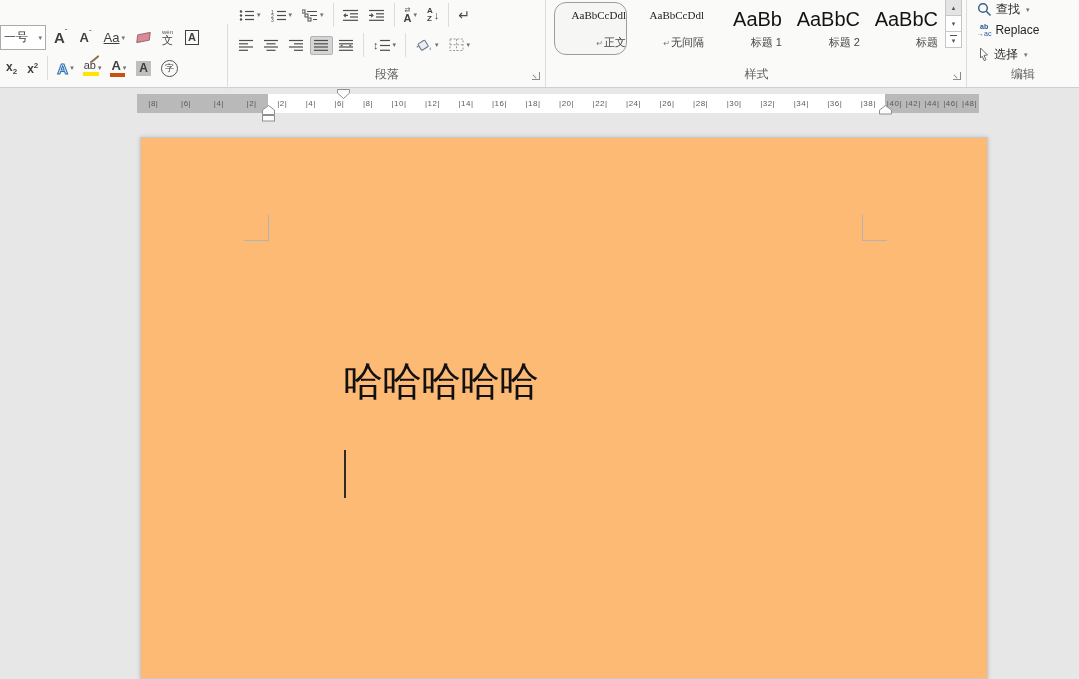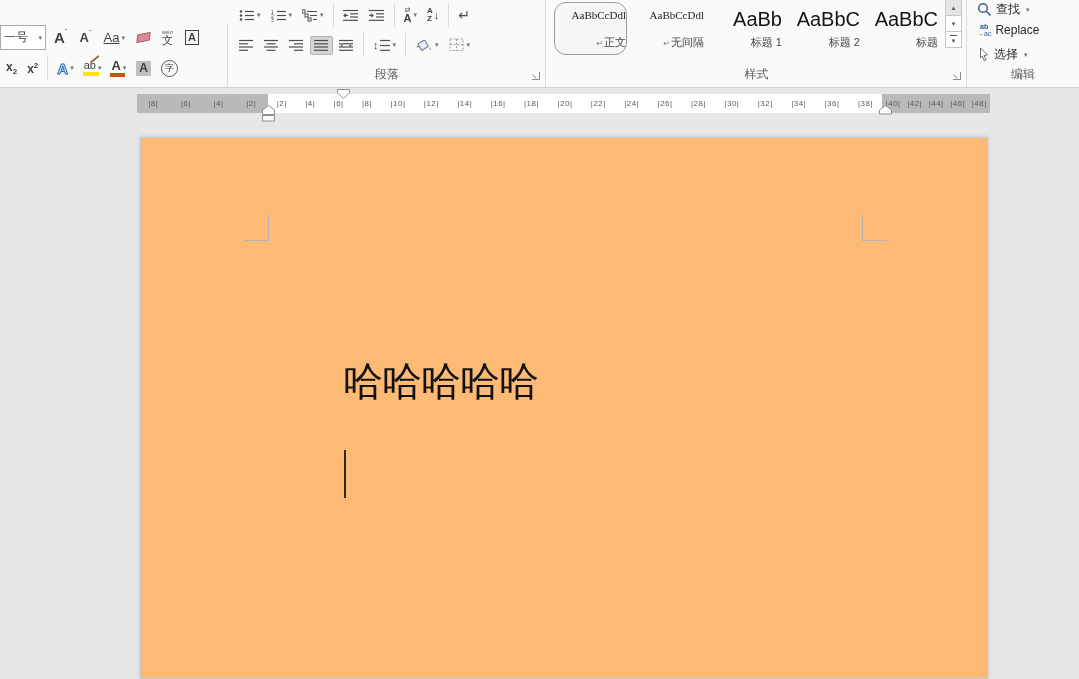--- a/index.html
+++ b/index.html
@@ -427,21 +427,21 @@
         <span>|22|</span>
         <span>|24|</span>
         <span>|26|</span>
         <span>|28|</span>
         <span>|30|</span>
         <span>|32|</span>
         <span>|34|</span>
         <span>|36|</span>
         <span>|38|</span>
       </div>
-    <div class="rseg gray" style="width:108px;">
+    <div class="rseg gray" style="width:94px;">
         <span>|40|</span>
         <span>|42|</span>
         <span>|44|</span>
         <span>|46|</span>
         <span>|48|</span>
       </div>
 
     <svg class="marker" style="left:200px; top:-5px;" width="13" height="10">
       <polygon points="0.5,0.5 12.5,0.5 12.5,4 6.5,9.5 0.5,4" fill="#fdfdfd" stroke="#8f8f8f"></polygon>
     </svg>

